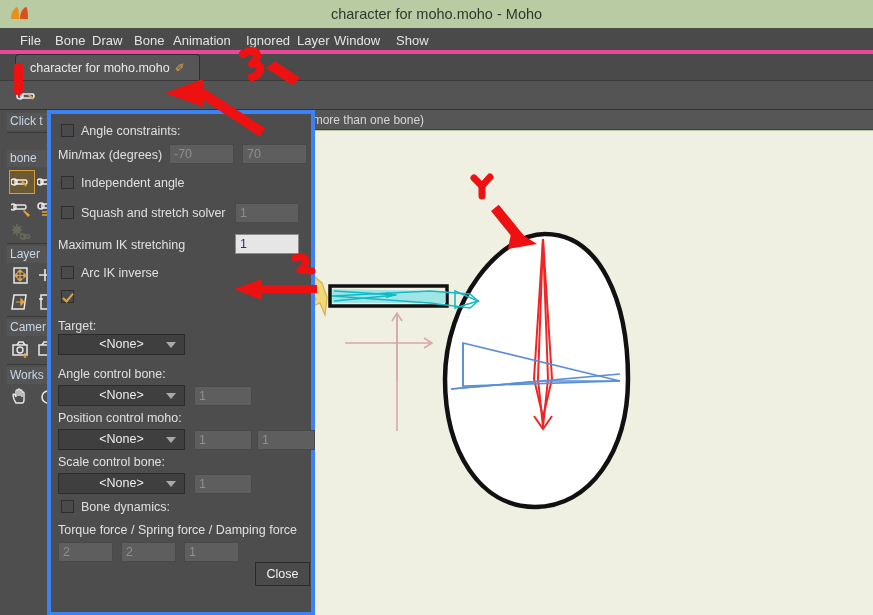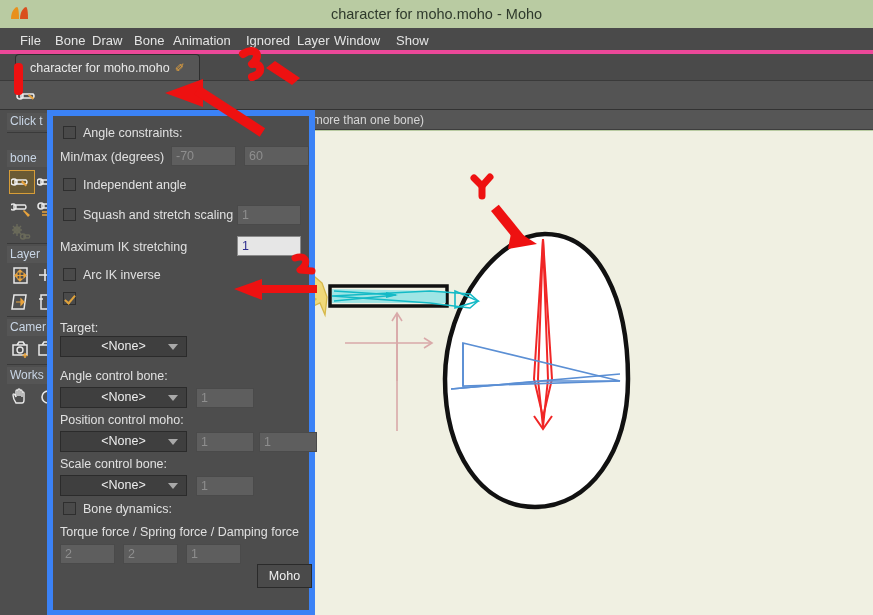--- a/index.html
+++ b/index.html
@@ -114,21 +114,21 @@
   .sb-sep{position:absolute;left:7px;width:41px;height:1px;background:#3a3a3a;}
   .sb-icon{position:absolute;width:22px;height:20px;}
   .sb-selbox{
     position:absolute;width:26px;height:24px;
     border:1px solid #d79d38;background:#6a5a34;box-sizing:border-box;
   }
 
   
   .dialog{
     position:absolute;left:47px;top:110px;width:268px;height:506px;
-    background:#4d4d4d;border:6px solid #3b82f6;box-sizing:border-box;
+    background:#4d4d4d;border:4px solid #3b82f6;box-sizing:border-box;
   }
   .dlabel{position:absolute;color:#e0e0e0;font-size:12.5px;line-height:16px;white-space:nowrap;}
   .dfield{
     position:absolute;height:20px;background:#5e5e5e;border:1px solid #4a4a4a;
     box-sizing:border-box;color:#8e8e8e;font-size:12.5px;line-height:18px;padding-left:4px;
   }
   .dfield.active{background:#e6e6e6;border:1px solid #8a8a8a;color:#2b2b8c;}
   .dcombo{
     position:absolute;height:21px;background:#3f3f3f;border:1px solid #2b2b2b;
     color:#ededed;font-size:12.5px;line-height:19px;text-align:center;box-sizing:border-box;
@@ -348,28 +348,28 @@
   <div class="dialog">
 
     <div class="dchk" style="left:10px;top:10px"></div>
     <div class="dlabel" style="left:30px;top:9px">Angle constraints:</div>
 
     <div class="dlabel" style="left:7px;top:33px">Min/max (degrees)</div>
     <div class="dfield" style="left:118px;top:30px;width:65px">
       <span>-70</span>
     </div>
     <div class="dfield" style="left:191px;top:30px;width:65px">
-      <span>60</span>
+      <span>70</span>
     </div>
 
     <div class="dchk" style="left:10px;top:62px"></div>
     <div class="dlabel" style="left:30px;top:61px">Independent angle</div>
 
     <div class="dchk" style="left:10px;top:92px"></div>
-    <div class="dlabel" style="left:30px;top:91px">Squash and stretch scaling</div>
+    <div class="dlabel" style="left:30px;top:91px">Squash and stretch solver</div>
     <div class="dfield" style="left:184px;top:89px;width:64px">
       <span>1</span>
     </div>
 
     <div class="dlabel" style="left:7px;top:123px">Maximum IK stretching</div>
     <div class="dfield active" style="left:184px;top:120px;width:64px">
       <span>1</span>
     </div>
 
     <div class="dchk" style="left:10px;top:152px"></div>
@@ -420,21 +420,21 @@
     <div class="dfield" style="left:7px;top:428px;width:55px">
       <span>2</span>
     </div>
     <div class="dfield" style="left:70px;top:428px;width:55px">
       <span>2</span>
     </div>
     <div class="dfield" style="left:133px;top:428px;width:55px">
       <span>1</span>
     </div>
 
-    <div class="closebtn" style="left:204px;top:448px;width:55px;height:24px;line-height:23px">Moho</div>
+    <div class="closebtn" style="left:204px;top:448px;width:55px;height:24px;line-height:23px">Close</div>
   </div>
 
   <svg class="anno" style="left:0;top:0;width:873px;height:615px">
 
     <rect x="14" y="63" width="9" height="32" rx="4" fill="#ee1111"></rect>
 
     <g fill="#ee1111">
       <path d="M275 61 L300 78 L292 85 L266 68 Z"></path>
       <path d="M165 93 L203 79 L203 107 Z"></path>
       <rect x="197" y="85" width="78" height="10" transform="rotate(33 197 90)"></rect>

